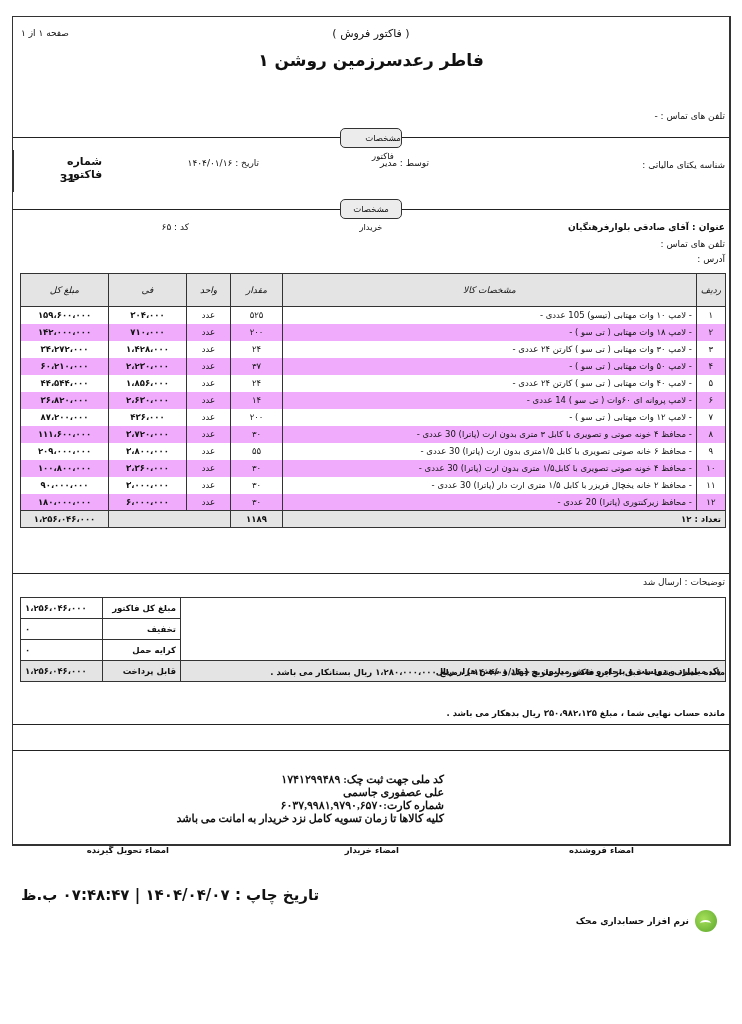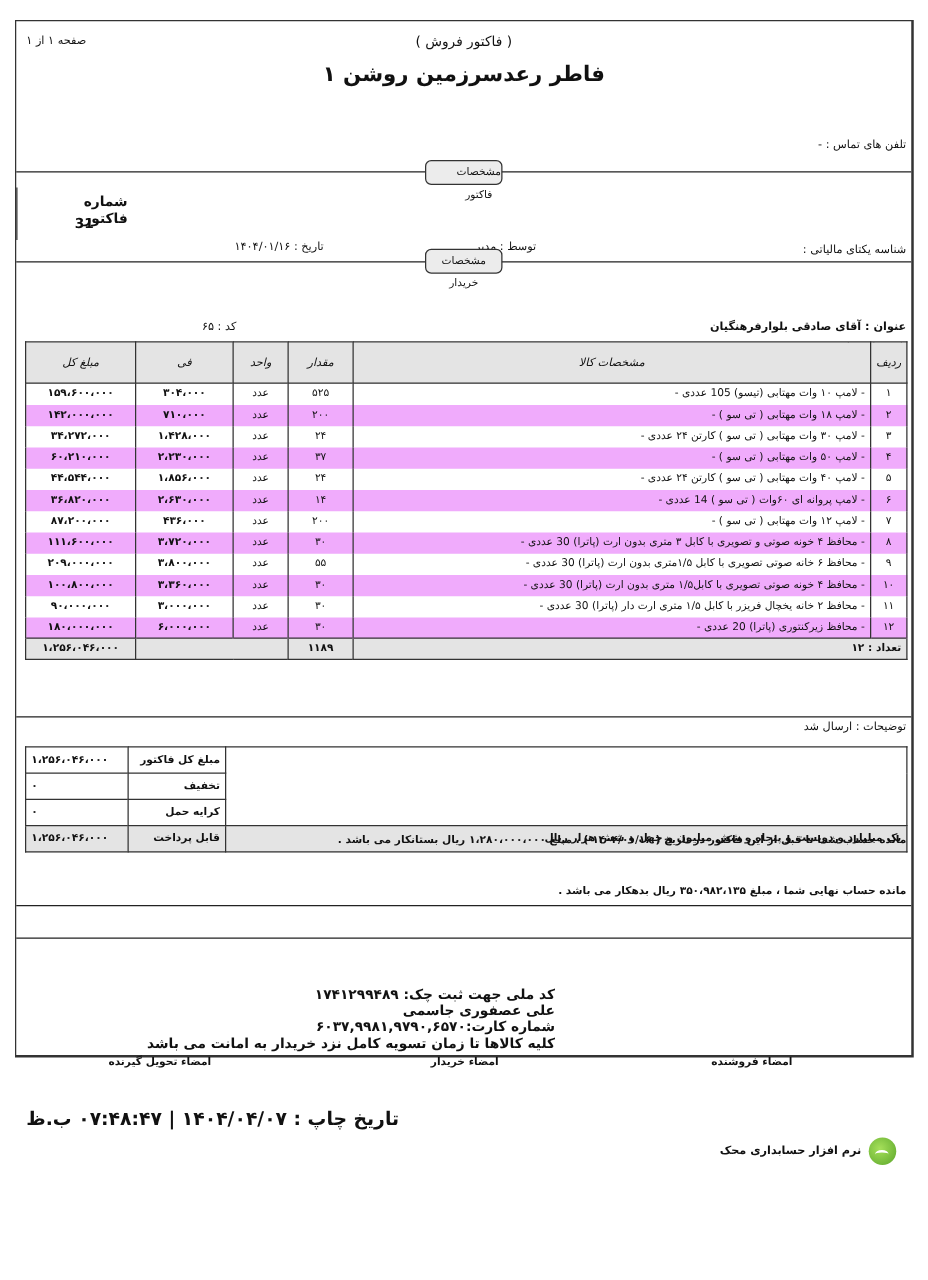--- a/index.html
+++ b/index.html
@@ -4,21 +4,21 @@
 <style>
   * { box-sizing: border-box; margin: 0; padding: 0; }
   html, body { width: 742px; height: 1024px; background: #ffffff; }
   body { font-family: "DejaVu Sans", sans-serif; color: #111; position: relative; overflow: hidden; }
   .page {
     position: absolute; left: 12px; top: 16px; width: 719px; height: 830px;
     border: 1px solid #333; border-right-width: 2px; border-bottom-width: 2px;
     direction: rtl; background: #fff;
   }
   .abs { position: absolute; }
-  .t-small { font-size: 9px; margin-top: 35px; }
+  .t-small { font-size: 9px; }
   .bold { font-weight: bold; }
 
   
   .page-no { left: 8px; top: 11px; font-size: 9px; direction: rtl; }
   .doc-type { left: 0; right: 0; top: 10px; text-align: center; font-size: 11px; }
   .company { left: 0; right: 0; top: 33px; text-align: center; font-size: 17px; font-weight: bold; }
   .seller-phone { right: 4px; top: 94px; font-size: 9px; }
 
   .hline { position: absolute; left: 0; right: 0; height: 0; border-top: 1.5px solid #222; }
   .section-tab {
@@ -50,21 +50,21 @@
   
   .totals { position: absolute; left: 7px; top: 580px; width: 706px; border-collapse: collapse; direction: rtl; }
   .totals td { border: 1px solid #333; font-size: 8.5px; height: 21px; padding: 0 4px; }
   .totals td.val { text-align: left; font-weight: bold; width: 82px; }
   .totals td.lbl { text-align: right; width: 78px; font-weight: bold; }
   .totals tr.gray td { background: #e4e4e4; }
   .totals td.words { text-align: right; font-weight: bold; }
 
   .bal { right: 4px; font-size: 8.5px; font-weight: bold; }
 
-  .bank { right: 285px; top: 772px; font-size: 11px; font-weight: bold; line-height: 13px; text-align: right; }
+  .bank { right: 285px; top: 756px; font-size: 11px; font-weight: bold; line-height: 13px; text-align: right; font-family: Liberation Serif, serif; }
 
   .sig { top: 828px; font-size: 8.5px; font-weight: bold; }
   .print-date { left: 8px; top: 869px; font-size: 15px; font-weight: bold; direction: rtl; }
   .soft { right: 12px; top: 893px; font-size: 9px; font-weight: bold; display: flex; align-items: center; gap: 6px; }
   .logo { width: 22px; height: 22px; border-radius: 50%; background: radial-gradient(circle at 40% 40%, #a6e05a, #5aa52a); position: relative; }
   .logo::after { content: ""; position: absolute; left: 5px; top: 10px; width: 11px; height: 5px; border-top: 2px solid #fff; border-radius: 50%; }
 </style>
 </head>
 <body>
 

